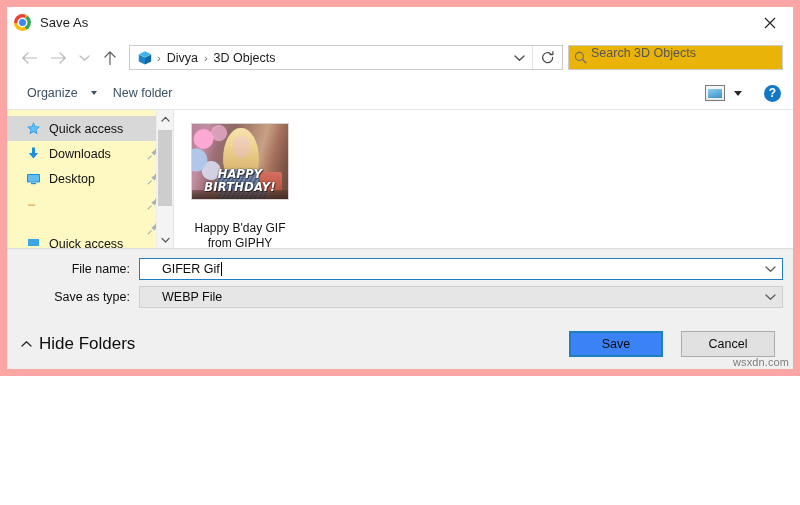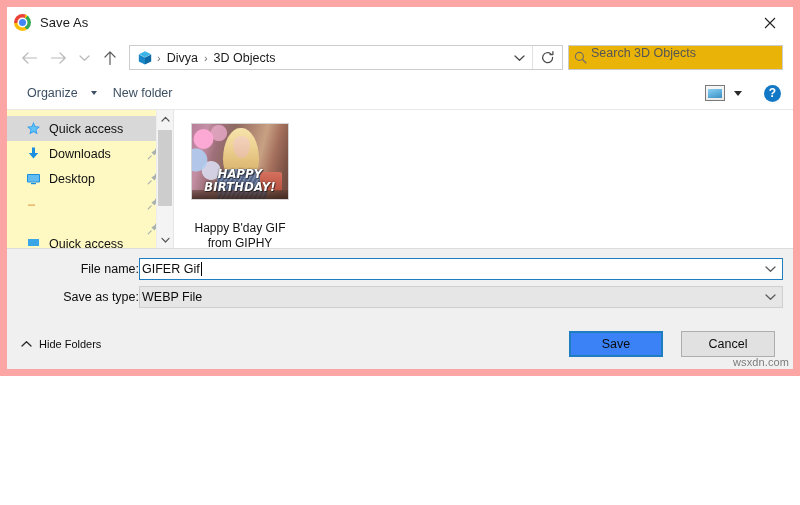--- a/index.html
+++ b/index.html
@@ -441,20 +441,21 @@
     display: flex;
     align-items: center;
     height: 22px;
     margin-bottom: 6px;
   }
   .frow:last-child { margin-bottom: 0; }
   .flabel {
     width: 122px;
     flex: 0 0 122px;
     text-align: right;
+    padding-right: 9px;
     font-size: 12.5px;
     color: #0c0c0c;
     box-sizing: border-box;
     white-space: nowrap;
   }
   .fctl {
     flex: 1 1 auto;
     height: 22px;
     display: flex;
     align-items: center;
@@ -463,21 +464,21 @@
   }
   .fctl.filename {
     border: 1px solid #1f7ec0;
     background: #ffffff;
   }
   .fctl.savetype {
     border: 1px solid #cfcfcf;
     background: #e6e6e6;
   }
   .fval {
-    padding-left: 2px;
+    padding-left: 22px;
     font-size: 12.5px;
     color: #0c0c0c;
     white-space: nowrap;
   }
   .caret {
     display: inline-block;
     width: 1px;
     height: 14px;
     background: #000000;
     margin-left: 1px;
@@ -501,21 +502,21 @@
     background: #f0f0f0;
     display: flex;
     align-items: center;
     padding: 0 18px 0 14px;
     box-sizing: border-box;
     position: relative;
   }
   .hide-folders {
     display: flex;
     align-items: center;
-    font-size: 11px;
+    font-size: 17px;
     color: #0c0c0c;
     cursor: default;
     white-space: nowrap;
   }
   .hide-folders svg { margin-right: 7px; }
   .foot-spacer { flex: 1 1 auto; }
   .btn {
     width: 94px;
     height: 26px;
     font-size: 12.5px;

